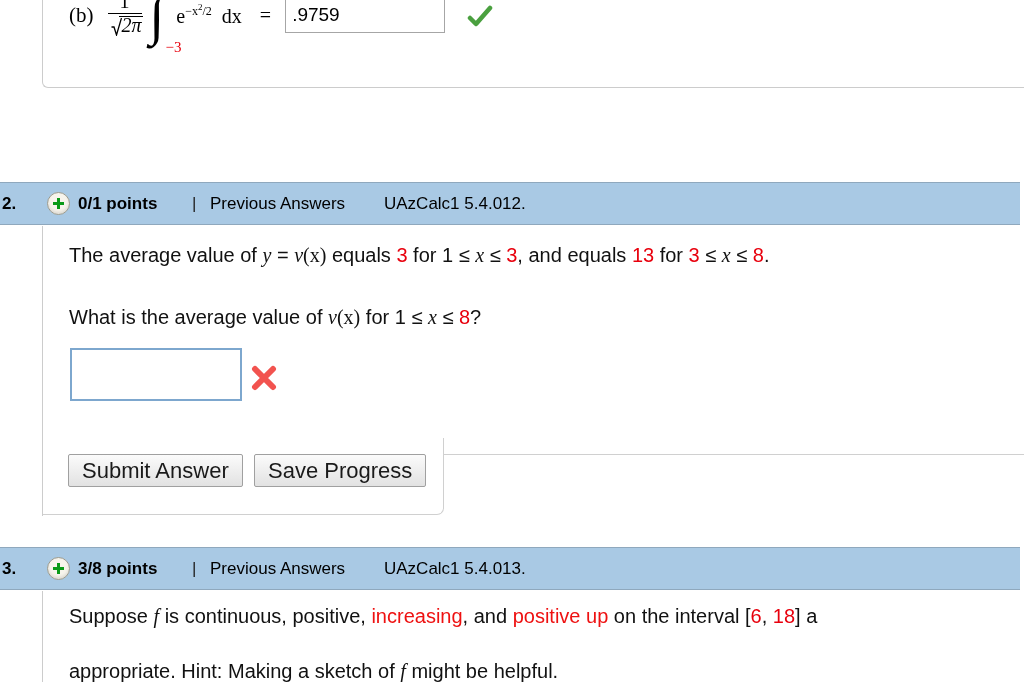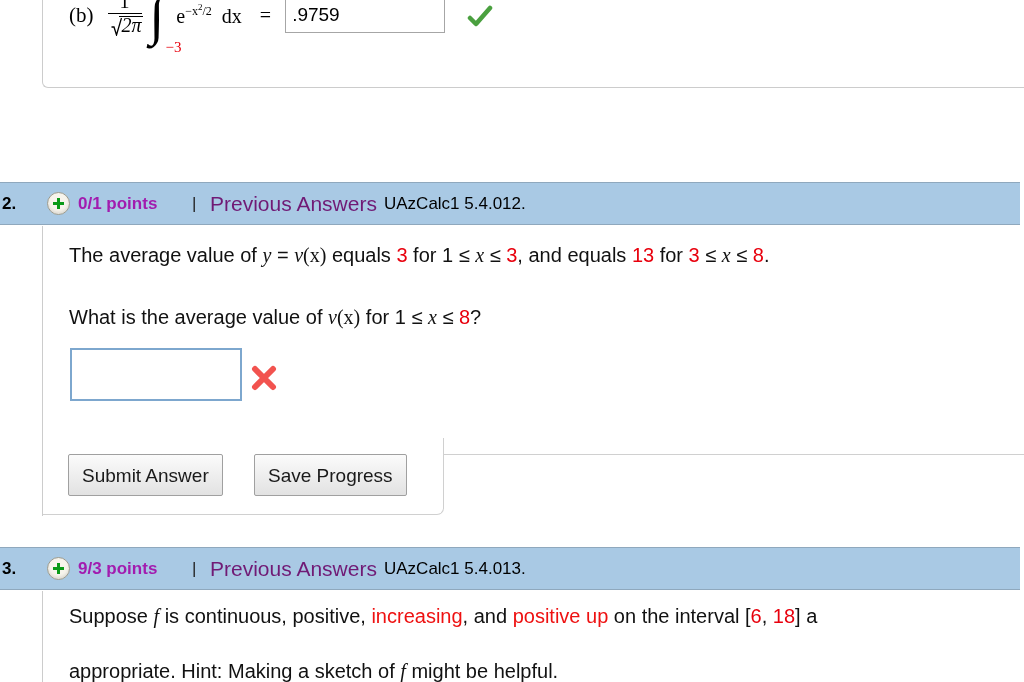--- a/index.html
+++ b/index.html
@@ -156,34 +156,34 @@
     box-shadow: inset 0 -2px 3px rgba(0,0,0,0.10);
     display: flex;
     align-items: center;
     justify-content: center;
   }
   .plus-icon svg { display: block; }
   .points {
     position: absolute;
     left: 78px;
     font-weight: bold;
-    color: #a21caf;
+    color: #000000;
     font-size: 17px;
   }
   .bar-sep {
     position: absolute;
     left: 192px;
     color: #222;
     font-size: 17px;
   }
   .prev-answers {
     position: absolute;
     left: 210px;
-    color: #701a75;
-    font-size: 21px;
+    color: #000000;
+    font-size: 17px;
     text-decoration: none;
     cursor: pointer;
   }
   .prob-code {
     position: absolute;
     left: 384px;
     color: #000;
     font-size: 17px;
   }
 
@@ -247,26 +247,26 @@
     left: 401px;
     top: 228px;
     width: 599px;
     height: 61px;
     border-top: 1px solid #d0d0d0;
     box-sizing: border-box;
   }
   .wbutton {
     position: absolute;
     top: 16px;
-    height: 42px;
+    height: 33px;
     background: linear-gradient(#fbfbfb, #e2e2e2);
     border: 1px solid #a0a0a0;
     border-radius: 2px;
     font-family: "Liberation Sans", sans-serif;
-    font-size: 19px;
+    font-size: 22px;
     color: #1a1a1a;
     cursor: pointer;
     padding: 0 13px;
     line-height: 31px;
     box-sizing: border-box;
     white-space: nowrap;
   }
   #btn-submit { left: 25px; }
   #btn-save   { left: 211px; }
 
@@ -364,21 +364,21 @@
 
 <div class="prob-header" style="top:547px;">
   <span class="prob-num">3.</span>
 
   <span class="plus-icon">
     <svg width="13" height="13" viewBox="0 0 13 13">
       <path d="M5 1 H8 V5 H12 V8 H8 V12 H5 V8 H1 V5 H5 Z" fill="#0a9a18"></path>
     </svg>
   </span>
 
-  <span class="points">9/3 points</span>
+  <span class="points">3/8 points</span>
   <span class="bar-sep">|</span>
   <a class="prev-answers">Previous Answers</a>
   <span class="prob-code">UAzCalc1 5.4.013.</span>
 </div>
 <div class="hdr-gutter" style="top:547px;"></div>
 
 <div class="prob-body" id="p3-body">
   <div class="qtext" id="p3-line1">
     <span>Suppose </span><span class="it">f</span><span> is continuous, positive, </span><span class="redtx">increasing</span><span>, and </span><span class="redtx">positive up</span><span> on the interval [</span><span class="red">6</span><span>, </span><span class="red">18</span><span>] a</span>
   </div>

